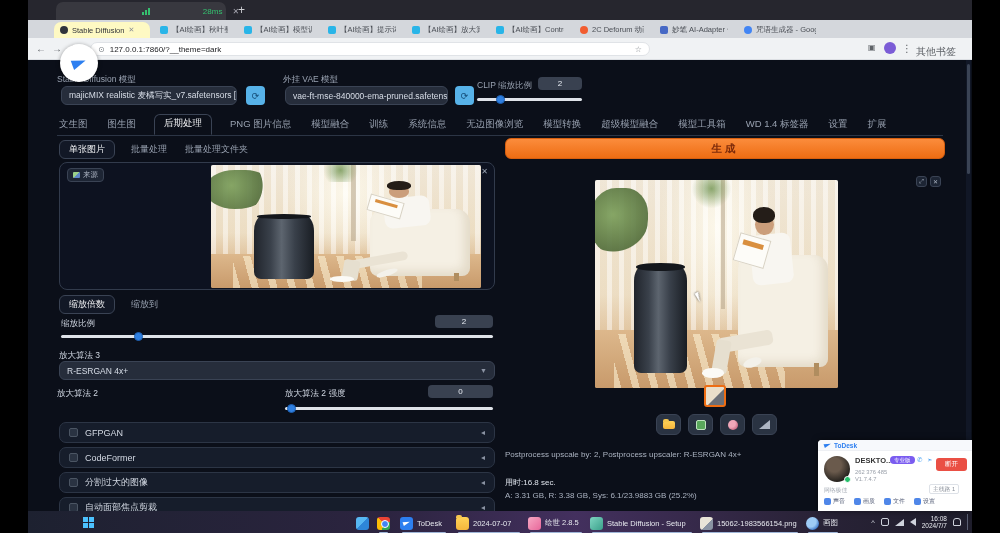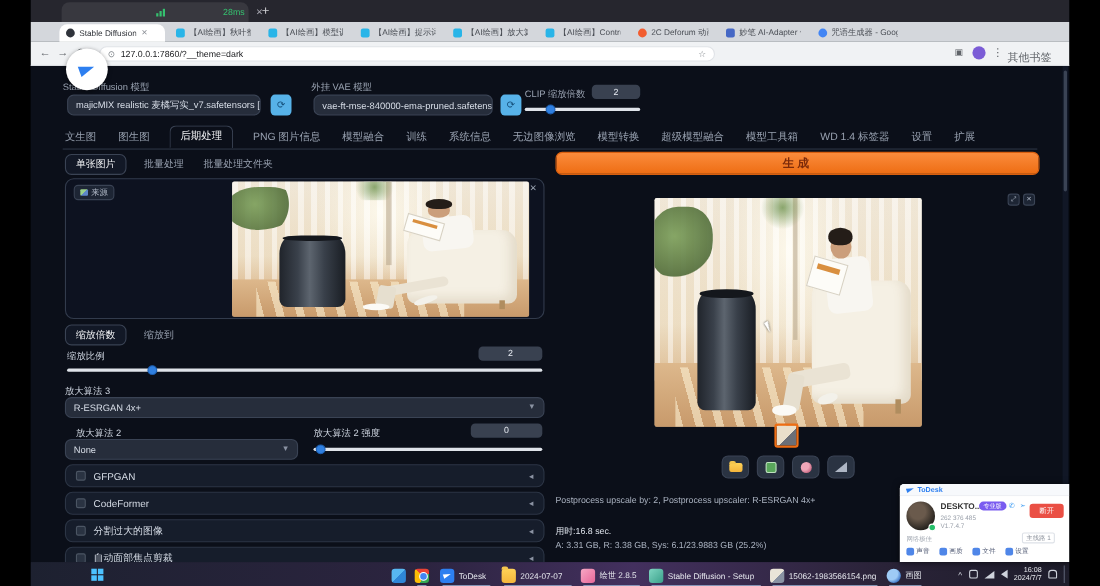--- a/index.html
+++ b/index.html
@@ -18,21 +18,21 @@
   .lat { font-size:8px; color:#35c06f;margin-left:48px; }
   .hdbadge { width:11px; height:9px; border-radius:2px; background:#2ea86b; }
   .tdx { font-size:8px; color:#a3a3ad; }
   .tdplus { position:absolute; left:210px; top:3px; font-size:12px; color:#cfd0d4; }
 
   
   .tabstrip { position:absolute; left:0; top:20px; width:944px; height:18px; background:#d4d7dc; }
   .btab { position:absolute; top:2px; height:16px; display:flex; align-items:center; gap:4px; padding:0 6px; overflow:hidden; }
   .btab .bfav { flex:0 0 auto; width:8px; height:8px; border-radius:2px; }
   .btab .blbl { font-size:7.5px; color:#4a4e55; white-space:nowrap; overflow:hidden; }
-  .btab.active { background:#ffffff; border-radius:7px 7px 0 0; }
+  .btab.active { background:#fef9c3; border-radius:7px 7px 0 0; }
   .btab.active .blbl { color:#2f3238; }
   .btab .bx { font-size:7px; color:#8b8f96; }
   .toolbar { position:absolute; left:0; top:38px; width:944px; height:22px; background:#f0f2f4; border-bottom:1px solid #dcdfe3; }
   .navic { font-size:10px; color:#5f6368; }
   .omni { position:absolute; left:62px; top:4px; width:560px; height:14px; background:#fff; border:1px solid #e0e3e7; border-radius:8px; display:flex; align-items:center; gap:5px; padding:0 7px; }
   .omni .oi { font-size:8px; color:#80868b; }
   .omni .ourl { font-size:8px; color:#202124; white-space:nowrap; }
   .omni .ostar { margin-left:auto; font-size:8px; color:#80868b; }
   .avatar16 { width:12px; height:12px; border-radius:50%; background:#7b5cd6; }
   .obm { font-size:10px; color:#5f6368; white-space:nowrap; }
@@ -222,21 +222,21 @@
         </div>
 
       <span class="lbl ab" style="left:255px; top:14px;">外挂 VAE 模型</span>
       <div class="dd ab" style="left:257px; top:26px; width:163px; height:19px;">
         <span>vae-ft-mse-840000-ema-pruned.safetensors</span>
       </div>
       <div class="rbtn ab" style="left:427px; top:26px; width:19px; height:19px;">
           <span>⟳</span>
         </div>
 
-      <span class="lbl ab" style="left:449px; top:20px;">CLIP 缩放倍数</span>
+      <span class="lbl ab" style="left:449px; top:20px;">CLIP 缩放比例</span>
       <div class="valbox ab" style="left:510px; top:17px; width:44px; height:13px;">2</div>
       <div class="slider" style="left:449px; top:35px; width:105px;">
         <span class="track"></span>
           <span class="thumb" style="left:18%;"></span>
       </div>
 
       <div class="mtabs">
         <span class="mtab">文生图</span>
         <span class="mtab">图生图</span>
         <span class="mtab active">后期处理</span>
@@ -301,25 +301,21 @@
         <span class="track"></span>
           <span class="thumb" style="left:17%;"></span>
       </div>
 
       <span class="lbl ab" style="left:31px; top:290px; color:#cfd6e1;">放大算法 3</span>
       <div class="dd ab" style="left:31px; top:301px; width:436px; height:19px;">
         <span>R-ESRGAN 4x+</span>
           <span class="caret">▼</span>
       </div>
 
-      <span class="lbl ab" style="left:41px; top:328px; color:#cfd6e1;">放大算法 2</span>
-      <div class="dd ab" style="left:31px; top:339px; width:212px; height:19px;">
-        <span>None</span>
-          <span class="caret">▼</span>
-      </div>
+      <span class="lbl ab" style="left:29px; top:328px; color:#cfd6e1;">放大算法 2</span>
       <span class="lbl ab" style="left:257px; top:328px; color:#cfd6e1;">放大算法 2 强度</span>
       <div class="valbox ab" style="left:400px; top:325px; width:65px; height:13px;">0</div>
       <div class="slider" style="left:257px; top:344px; width:208px;">
         <span class="track"></span>
           <span class="thumb" style="left:1%;"></span>
       </div>
 
       <div class="acc" style="top:362px;">
         <span class="chk"></span>
         <span class="alabel">GFPGAN</span>

